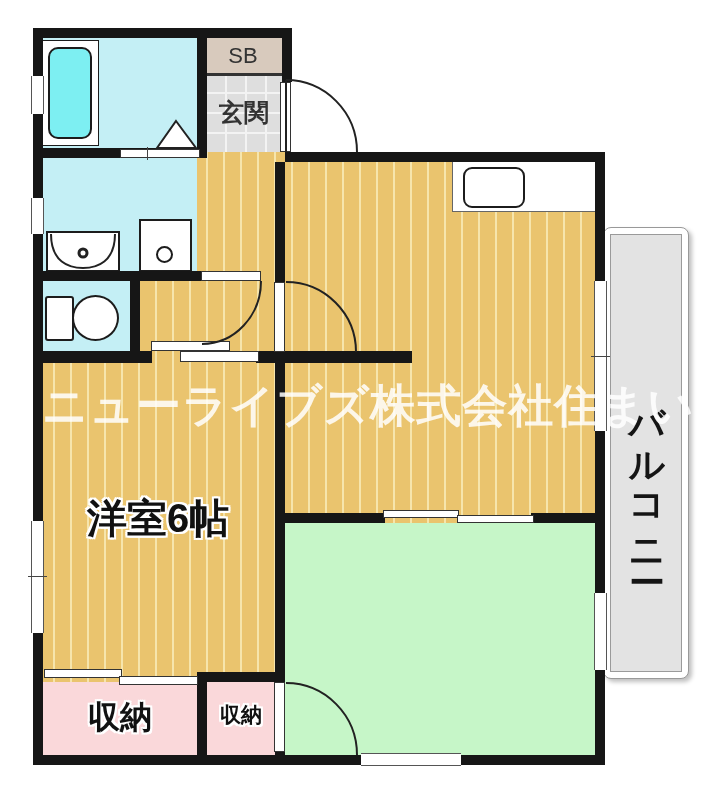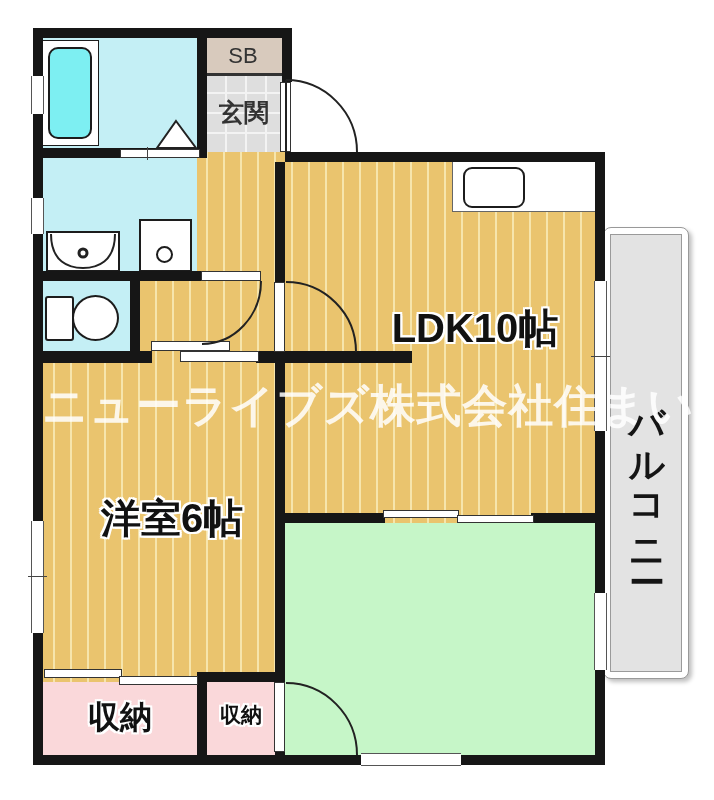--- a/index.html
+++ b/index.html
@@ -113,22 +113,21 @@
     <path d="M 286,80 A 71,72 0 0 1 357,152" fill="none" stroke="#222" stroke-width="2"></path>
     <line x1="286" y1="80" x2="286" y2="152" stroke="#222" stroke-width="2"></line>
     <path d="M 286,282 A 70,70 0 0 1 356,352" fill="none" stroke="#222" stroke-width="2"></path>
     <path d="M 261,281 A 59,63 0 0 1 202,344" fill="none" stroke="#222" stroke-width="2"></path>
     <path d="M 286,683 A 71,72 0 0 1 357,755" fill="none" stroke="#222" stroke-width="2"></path>
     <path d="M 176,121 L 196,148 L 157,148 Z" fill="#ffffff" stroke="#222" stroke-width="2"></path>
     <path d="M 51,234 C 51,262 69,268 83,268 C 97,268 115,262 115,234" fill="#ffffff" stroke="#222" stroke-width="2"></path>
     <circle cx="83" cy="253" r="4" fill="none" stroke="#222" stroke-width="3"></circle>
   </svg>
 
-  <div class="lbl" style="left:475px;top:328px;font-size:40px;">LDK10帖</div>
-  <div class="lbl" style="left:158px;top:518px;font-size:40px;padding-left:28px;">洋室6帖</div>
+  <div class="lbl" style="left:158px;top:518px;font-size:40px;">洋室6帖</div>
   <div class="lbl" style="left:120px;top:718px;font-size:32px;">収納</div>
   <div class="lbl" style="left:241px;top:715px;font-size:21px;">収納</div>
   <div class="lbl" style="left:244px;top:112px;font-size:25px;color:#333;text-shadow:none;">玄関</div>
   <div class="lbl" style="left:243px;top:56px;font-size:22px;color:#333;text-shadow:none;font-weight:normal;">SB</div>
   <div class="balc-label" style="left:622px;top:383px;height:300px;font-size:36px;">バルコニー</div>
 
   <div class="watermark" style="left:42px;top:376px;">ニューライブズ株式会社住まいプロ</div>
 
 </div>
 

